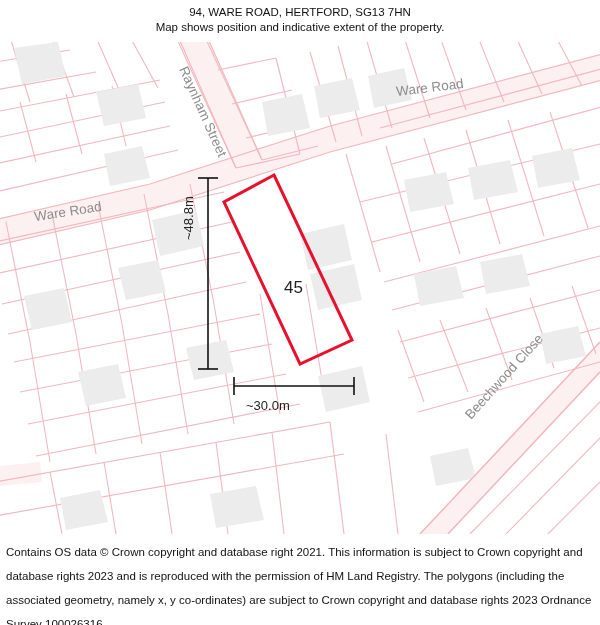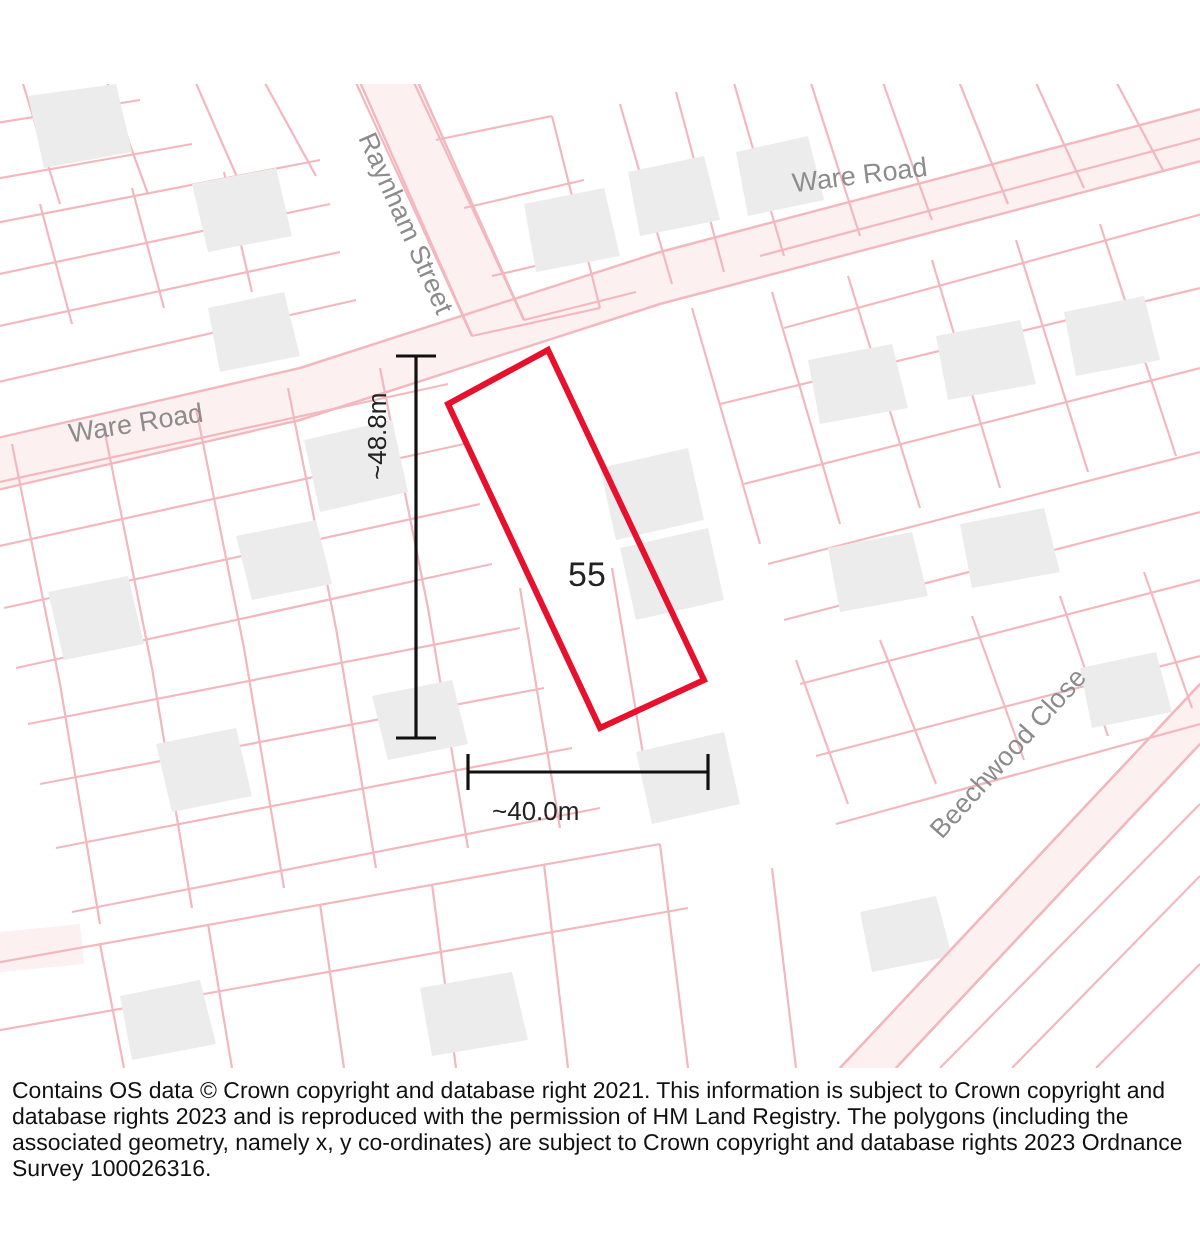--- a/index.html
+++ b/index.html
@@ -102,29 +102,33 @@
   .street.beechwood  { left: 462px; top: 370px; transform: rotate(-48deg); transform-origin: left top; }
 
   
   .footer {
     position: absolute;
     left: 0; top: 534px;
     width: 600px;
     height: 91px;
     padding: 6px 6px 0 6px;
     font-size: 11.5px;
-    line-height: 13px;
+    line-height: 24px;
     color: #111;
   }
 </style>
 </head>
 <body>
 
 <div id="page">
 
+  <div class="header">
+    <div class="title">94, WARE ROAD, HERTFORD, SG13 7HN</div>
+    <div class="subtitle">Map shows position and indicative extent of the property.</div>
+  </div>
 
   <div class="map-area">
     <svg class="map-svg" width="600" height="492" viewBox="0 0 600 492">
 
       <rect x="0" y="0" width="600" height="492" fill="#ffffff"></rect>
 
       <g>
 
         <path d="M -10 205 L 150 168 L 330 110 L 610 36 L 610 10 L 330 84 L 150 142 L -10 179 Z" fill="#fdf0f1"></path>
 
@@ -274,23 +278,23 @@
         <line x1="198" y1="327" x2="218" y2="327"></line>
 
         <line x1="234" y1="344" x2="354" y2="344"></line>
         <line x1="234" y1="335" x2="234" y2="353"></line>
         <line x1="354" y1="335" x2="354" y2="353"></line>
       </g>
     </svg>
   </div>
 
   <div class="map-overlay">
-    <div class="plot-number">55</div>
+    <div class="plot-number">45</div>
     <div class="dim-v">~48.8m</div>
-    <div class="dim-h">~40.0m</div>
+    <div class="dim-h">~30.0m</div>
 
     <div class="street ware-top">Ware Road</div>
     <div class="street ware-left">Ware Road</div>
     <div class="street raynham">Raynham Street</div>
     <div class="street beechwood">Beechwood Close</div>
   </div>
 
   <div class="footer">Contains OS data © Crown copyright and database right 2021. This information is subject to Crown copyright and database rights 2023 and is reproduced with the permission of HM Land Registry. The polygons (including the associated geometry, namely x, y co-ordinates) are subject to Crown copyright and database rights 2023 Ordnance Survey 100026316.</div>
 
 </div>

